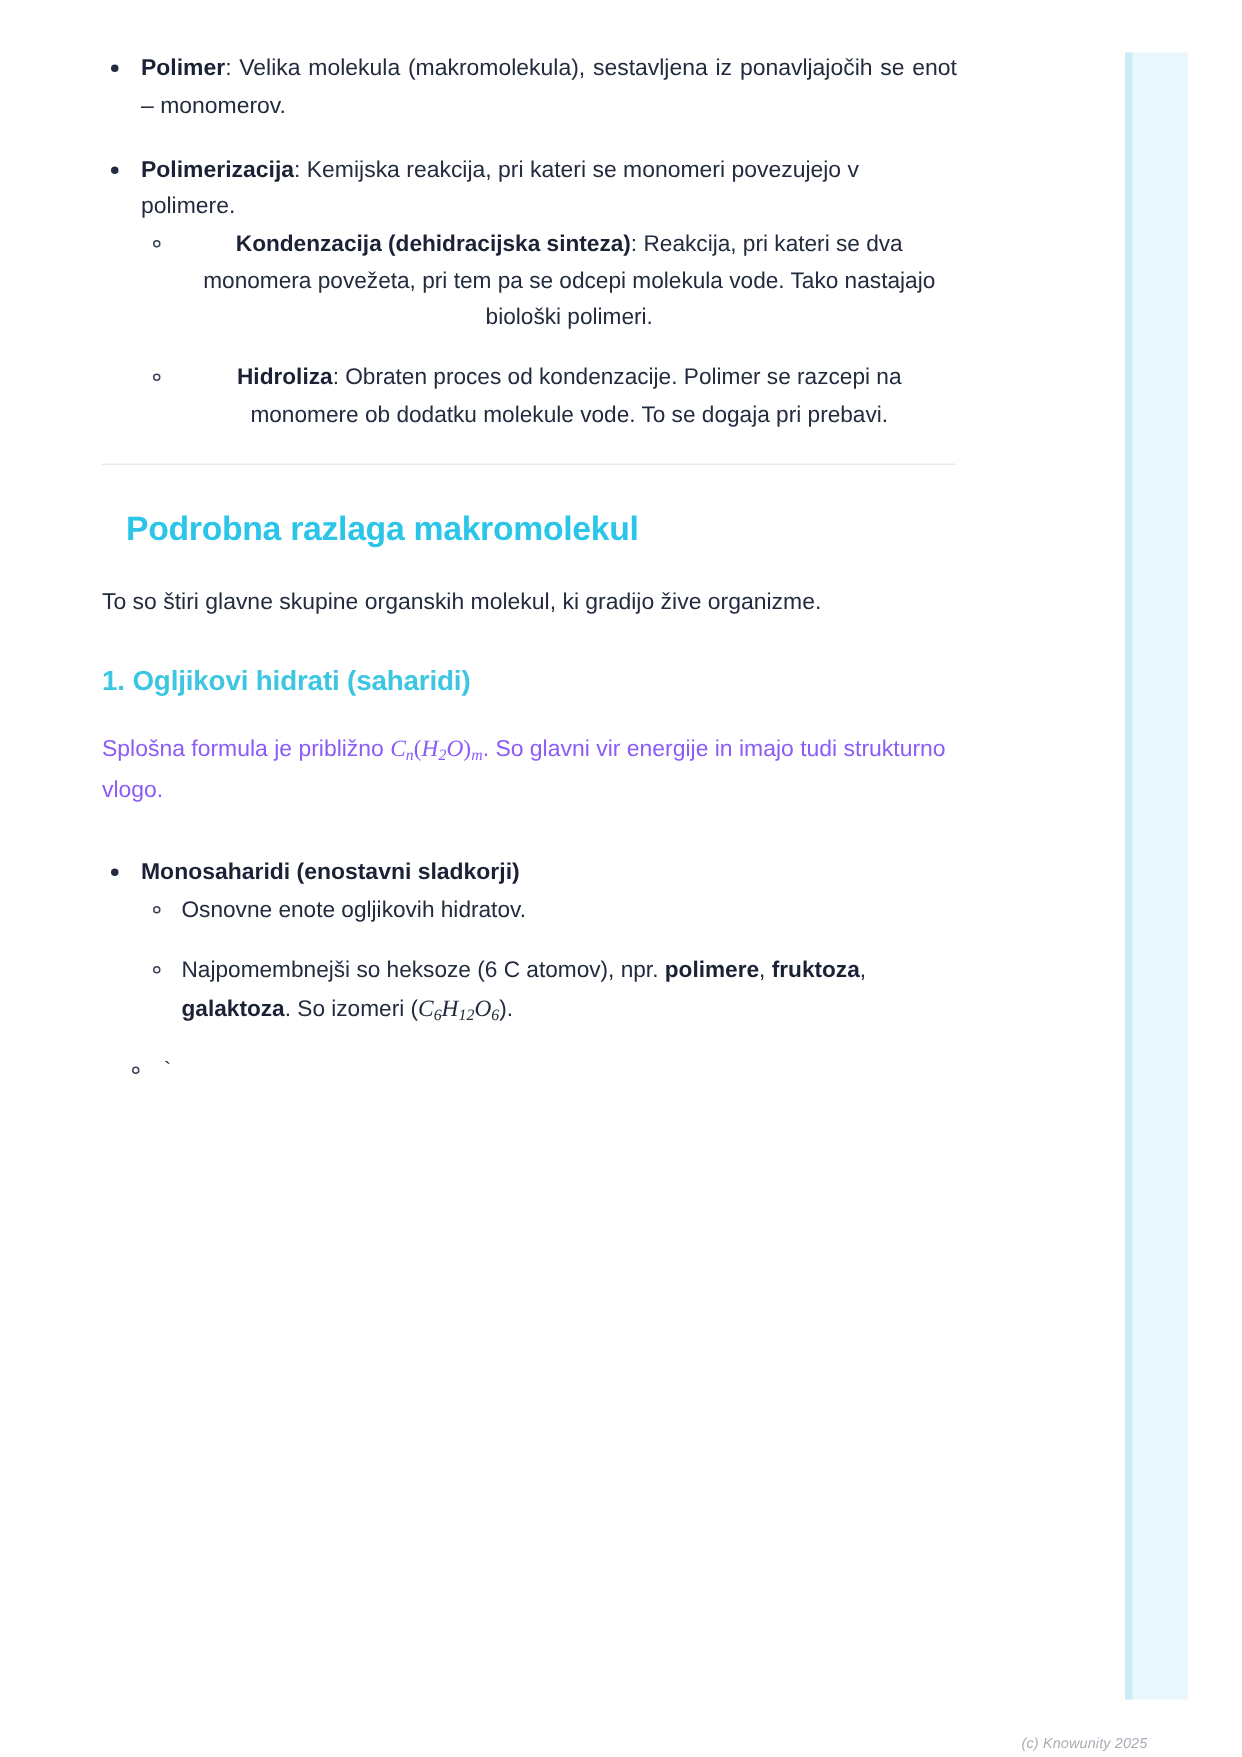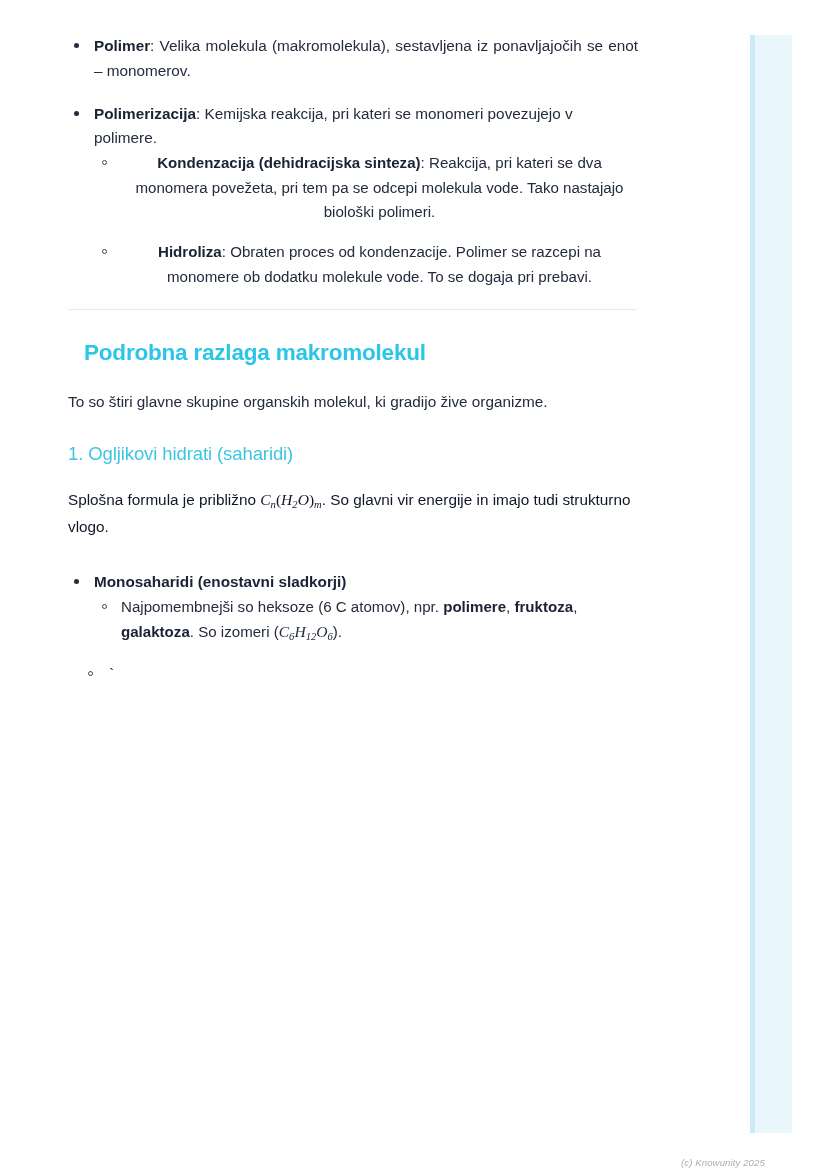--- a/index.html
+++ b/index.html
@@ -127,29 +127,29 @@
     letter-spacing: -0.2px;
   }
   p.lead {
     font-size: 15.3px;
     line-height: 1.6;
     color: #232b3e;
     margin: 0 0 28px 0;
   }
   h3.sub-title {
     font-size: 18.5px;
-    font-weight: 400;
+    font-weight: 700;
     color: #3cc6e2;
     margin: 11px 0 22px 0;
     letter-spacing: -0.1px;
   }
   p.body {
     font-size: 15.3px;
     line-height: 1.72;
-    color: #0f172a;
+    color: #8b5cf6;
     margin: 0 0 30px 0;
   }
 
   
   .math {
     font-family: "Liberation Serif", serif;
     font-style: italic;
     font-size: 15.6px;
   }
   .math sub {
@@ -225,20 +225,23 @@
     <h3 class="sub-title">1. Ogljikovi hidrati (saharidi)</h3>
 
     <p class="body"><span>Splošna formula je približno </span><span class="math"><span>C</span><sub>n</sub><span class="up">(</span><span>H</span><sub>2</sub><span>O</span><span class="up">)</span><sub>m</sub></span><span>. So glavni vir energije in imajo tudi strukturno vlogo.</span></p>
 
     <ul class="lvl1">
       <li class="bullet1">
         <b>Monosaharidi (enostavni sladkorji)</b>
 
         <ul class="lvl2 inner-list">
 
+          <li class="bullet2">
+            <span>Osnovne enote ogljikovih hidratov.</span>
+          </li>
 
           <li class="bullet2"><span>Najpomembnejši so heksoze (6 C atomov), npr. </span><b>polimere</b><span>, </span><b>fruktoza</b><span>, </span><b>galaktoza</b><span>. So izomeri (</span><span class="math"><span>C</span><sub>6</sub><span>H</span><sub>12</sub><span>O</span><sub>6</sub></span><span>).</span></li>
 
 
           <li class="bullet2 stub">
             <span class="tick">`</span>
           </li>
 
         </ul>
       </li>

